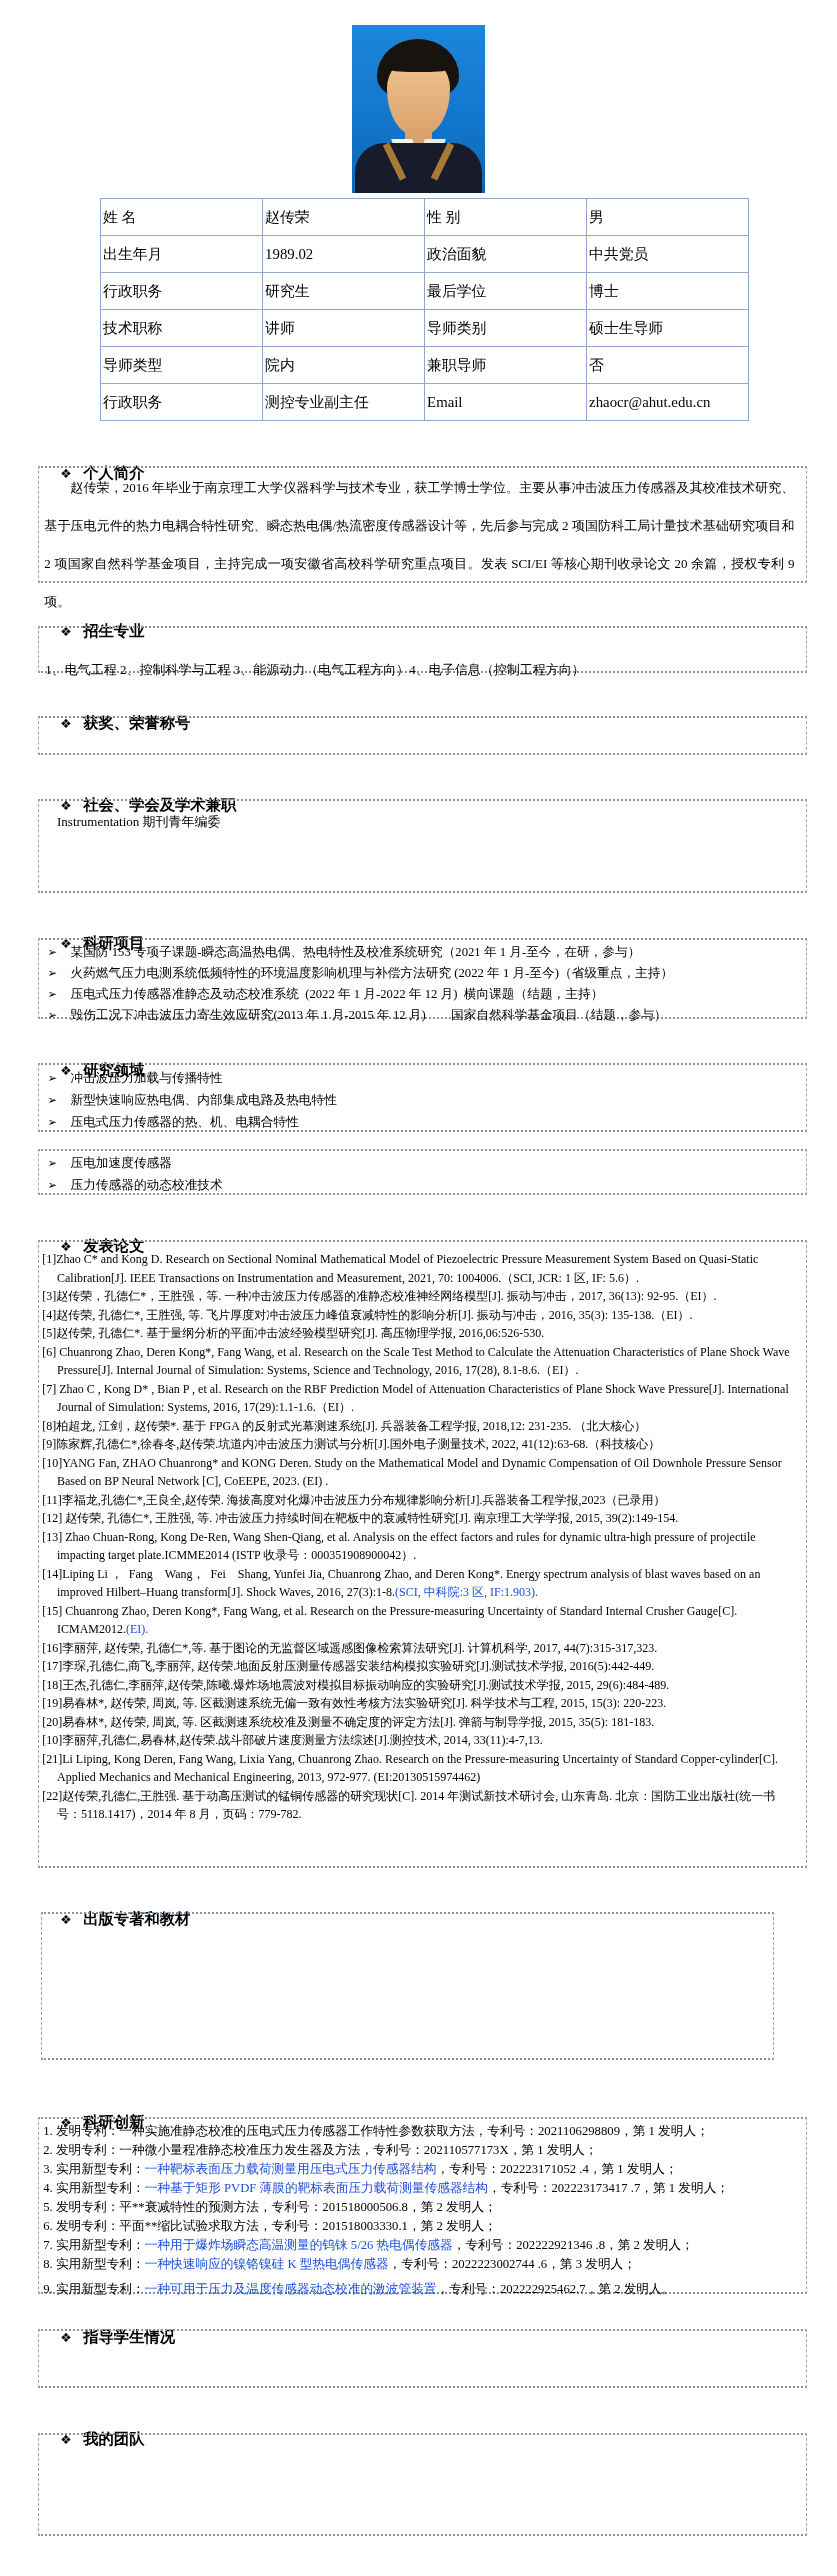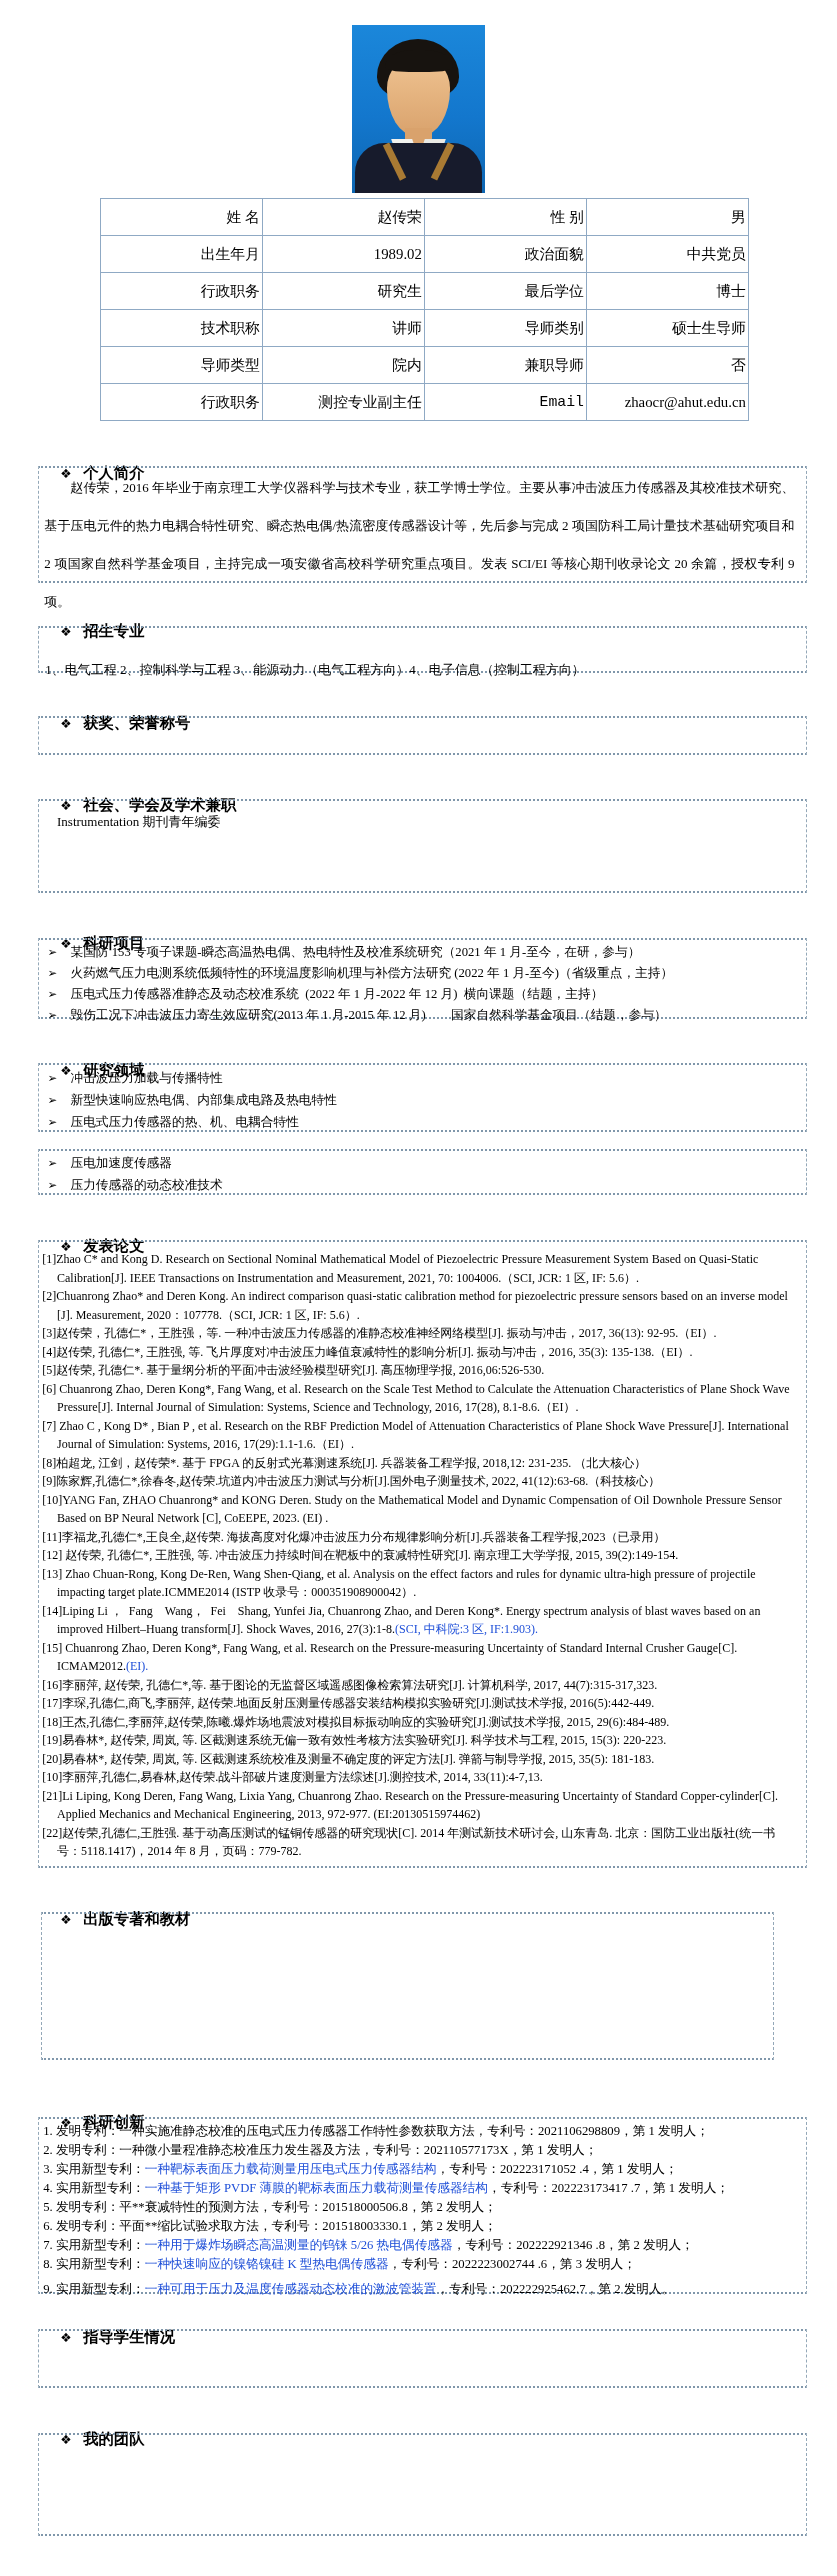--- a/index.html
+++ b/index.html
@@ -16,22 +16,22 @@
   .ph-neck{left:53px;top:103px;width:27.4px;height:22px;background:#d9a26c;}
   .ph-sw{left:3.2px;top:118px;width:127px;height:50px;background:#171b2c;border-radius:29.6px 29.6px 0 0;}
   .ph-col-l{left:44px;top:114px;width:21px;height:29.6px;background:#f2f2ee;transform:skewX(18deg);}
   .ph-col-r{left:68px;top:114px;width:21px;height:29.6px;background:#e9e9e4;transform:skewX(-18deg);}
   .ph-v-l{left:39px;top:117px;width:7.4px;height:39px;background:#a97a33;transform:rotate(-26deg);}
   .ph-v-r{left:87px;top:117px;width:7.4px;height:39px;background:#a97a33;transform:rotate(26deg);}
 
   
   table.info{margin:5.3px 0 0 100px;border-collapse:collapse;table-layout:fixed;width:649px;}
   table.info td{border:1.6px solid #8fa9c4;border-left-width:1.1px;border-right-width:1.1px;height:36px;
-                text-align:right;vertical-align:middle;font-size:14.8px;padding:0 2.1px;}
-  td.email-label{font-family:Liberation Mono, monospace;font-size:13.7px;}
+                text-align:left;vertical-align:middle;font-size:14.8px;padding:0 2.1px;}
+  td.email-label{font-family:Liberation Serif, serif;font-size:13.7px;}
   td.email-val{font-size:13.7px;}
 
   
   .sec-h{margin-left:45px;height:18px;line-height:18px;font-size:15.3px;font-weight:bold;white-space:pre;}
   .dmark{font-size:12.7px;margin-right:11.6px;font-weight:normal;}
 
   
   .dbox{box-sizing:border-box;margin-left:38px;width:769px;
         border-left:1.1px dashed #94a8b8;border-right:1.1px dashed #94a8b8;
         border-top:2.1px dotted #8097ab;border-bottom:2.1px dotted #8097ab;}
@@ -194,21 +194,20 @@
   <div class="dbox box-fields2">
       <div class="lrow"><span class="bullet">➢</span><span>压电加速度传感器</span></div>
       <div class="lrow"><span class="bullet">➢</span><span>压力传感器的动态校准技术</span></div>
     </div>
 
   <div class="sec-h mt46">
     <span class="dmark">❖</span><span>发表论文</span>
   </div>
   <div class="dbox box-papers mt5">
       <div class="lrow"><span class="b">[1]Zhao C* and Kong D. Research on Sectional Nominal Mathematical Model of Piezoelectric Pressure Measurement System Based on Quasi-Static Calibration[J]. IEEE Transactions on Instrumentation and Measurement, 2021, 70: 1004006.（SCI, JCR: 1 区, IF: 5.6）.</span></div>
-      <div class="lrow"><span class="b">[2]Chuanrong Zhao* and Deren Kong. An indirect comparison quasi-static calibration method for piezoelectric pressure sensors based on an inverse model [J]. Measurement, 2020：107778.（SCI, JCR: 1 区, IF: 5.6）.</span></div>
       <div class="lrow"><span class="b">[3]赵传荣，孔德仁*，王胜强，等. 一种冲击波压力传感器的准静态校准神经网络模型[J]. 振动与冲击，2017, 36(13): 92-95.（EI）.</span></div>
       <div class="lrow"><span class="b">[4]赵传荣, 孔德仁*, 王胜强, 等. 飞片厚度对冲击波压力峰值衰减特性的影响分析[J]. 振动与冲击，2016, 35(3): 135-138.（EI）.</span></div>
       <div class="lrow"><span>[5]</span><span class="b">赵传荣</span><span>, 孔德仁*. 基于量纲分析的平面冲击波经验模型研究[J]. 高压物理学报, 2016,06:526-530.</span></div>
       <div class="lrow"><span>[6] Chuanrong Zhao, Deren Kong*, Fang Wang, et al. Research on the Scale Test Method to Calculate the Attenuation Characteristics of Plane Shock Wave Pressure[J]. Internal Journal of Simulation: Systems, Science and Technology, 2016, 17(28), 8.1-8.6.（EI）.</span></div>
       <div class="lrow"><span>[7] Zhao C , Kong D* , Bian P , et al. Research on the RBF Prediction Model of Attenuation Characteristics of Plane Shock Wave Pressure[J]. International Journal of Simulation: Systems, 2016, 17(29):1.1-1.6.（EI）.</span></div>
       <div class="lrow"><span>[8]柏超龙, 江剑，</span><span class="b">赵传荣</span><span>*. 基于 FPGA 的反射式光幕测速系统[J]. 兵器装备工程学报, 2018,12: 231-235. （北大核心）</span></div>
       <div class="lrow"><span>[9]陈家辉,孔德仁*,徐春冬,</span><span class="b">赵传荣</span><span>.坑道内冲击波压力测试与分析[J].国外电子测量技术, 2022, 41(12):63-68.（科技核心）</span></div>
       <div class="lrow"><span>[10]YANG Fan, ZHAO Chuanrong* and KONG Deren. Study on the Mathematical Model and Dynamic Compensation of Oil Downhole Pressure Sensor Based on BP Neural Network [C], CoEEPE, 2023. (EI) .</span></div>
       <div class="lrow"><span>[11]李福龙,孔德仁*,王良全,</span><span class="b">赵传荣</span><span>. 海拔高度对化爆冲击波压力分布规律影响分析[J].兵器装备工程学报,2023（已录用）</span></div>
       <div class="lrow"><span>[12] </span><span class="b">赵传荣</span><span>, 孔德仁*, 王胜强, 等. 冲击波压力持续时间在靶板中的衰减特性研究[J]. 南京理工大学学报, 2015, 39(2):149-154.</span></div>

